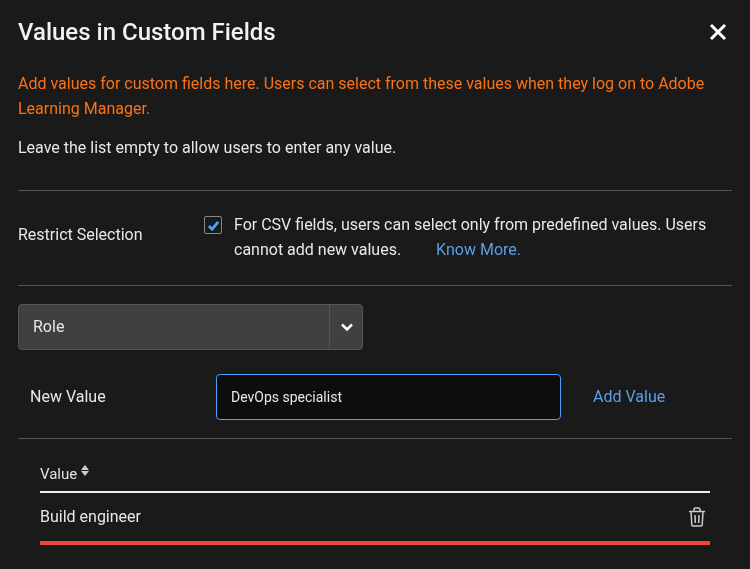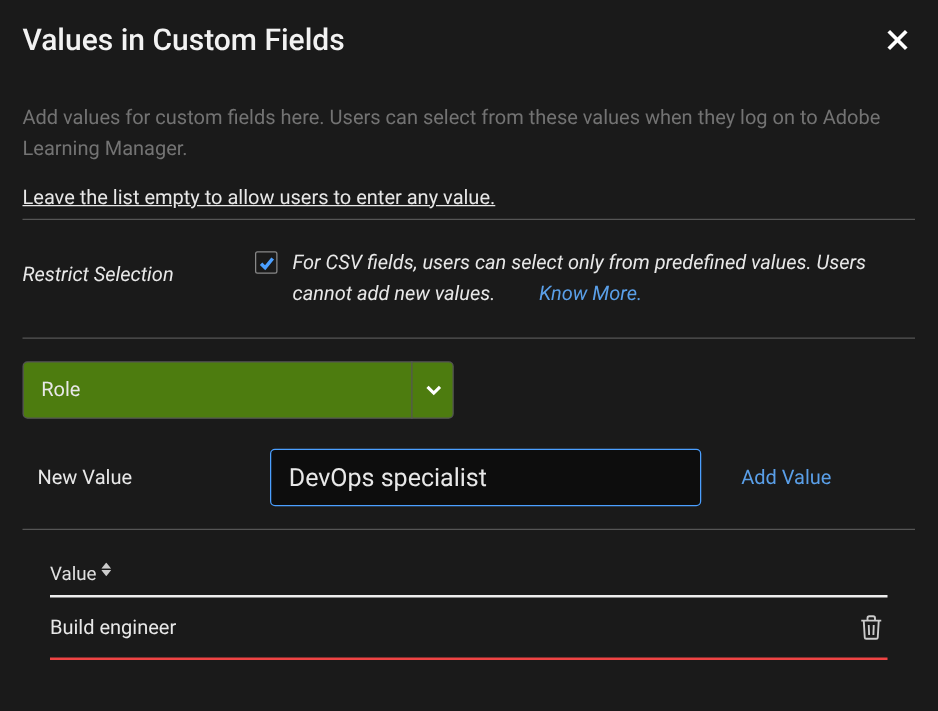--- a/index.html
+++ b/index.html
@@ -14,21 +14,21 @@
       color: #e8e8e8;
       font-family: -apple-system, BlinkMacSystemFont, "Segoe UI", Roboto, Helvetica, Arial, sans-serif;
       font-size: 16px;
       padding: 18px 18px 0 18px;
       overflow: hidden;
     }
     .header {
       display: flex;
       justify-content: space-between;
       align-items: center;
-      margin-bottom: 36px;
+      margin-bottom: 26px;
     }
     .title {
       font-size: 24px;
       font-weight: 500;
       color: #f2f2f2;
     }
     .close-btn {
       cursor: pointer;
       display: flex;
       align-items: center;
@@ -36,49 +36,47 @@
       width: 28px;
       height: 28px;
     }
     .close-btn svg {
       width: 20px;
       height: 20px;
       stroke: #fff;
       stroke-width: 3;
     }
     .desc {
-      color: #737373;
+      color: #f97316;
       line-height: 1.55;
       margin-bottom: 14px;
     }
     .desc2 {
       color: #e8e8e8;
       line-height: 1.55;
-      margin-bottom: 5px;
-      text-decoration: underline;
+      margin-bottom: 30px;
     }
     .hr {
       border: none;
       border-top: 1px solid #555;
       margin: 0;
     }
     .row {
       display: flex;
       align-items: center;
       padding: 18px 0;
     }
     .row-label {
       width: 186px;
       flex-shrink: 0;
       color: #e8e8e8;
     }
     .restrict-row {
       align-items: flex-start;
       padding: 22px 0;
-      font-style: italic;
     }
     .checkbox-wrap {
       display: flex;
       align-items: flex-start;
       gap: 12px;
     }
     .restrict-row .row-label {
       padding-top: 12px;
     }
     .checkbox {
@@ -110,21 +108,21 @@
       cursor: pointer;
       margin-left: 31px;
     }
     .select-wrap {
       position: relative;
       width: 345px;
     }
     .select-field {
       width: 100%;
       height: 46px;
-      background: #4d7c0f;
+      background: #404040;
       border: 1px solid #555;
       border-radius: 4px;
       color: #e8e8e8;
       padding: 0 14px;
       font-size: 16px;
       display: flex;
       align-items: center;
       cursor: pointer;
     }
     .select-chevron {
@@ -147,21 +145,21 @@
       fill: none;
     }
     .input-field {
       width: 345px;
       height: 46px;
       background: #0d0d0d;
       border: 1px solid #4b9fff;
       border-radius: 4px;
       color: #e8e8e8;
       padding: 0 14px;
-      font-size: 20px;
+      font-size: 14px;
       outline: none;
       font-family: inherit;
     }
     .input-field-wrap {
       position: relative;
       width: 345px;
     }
     @keyframes blink {
       50% { opacity: 0; }
     }
@@ -196,21 +194,21 @@
     .sort-icon svg {
       width: 8px;
       height: 5px;
       fill: #ccc;
     }
     .table-row {
       display: flex;
       align-items: center;
       justify-content: space-between;
       padding: 14px 0;
-      border-bottom: 2px solid #ef4444;
+      border-bottom: 4px solid #ef4444;
     }
     .table-cell {
       color: #e8e8e8;
     }
     .trash-icon {
       cursor: pointer;
       display: flex;
       align-items: center;
       padding-right: 4px;
     }

